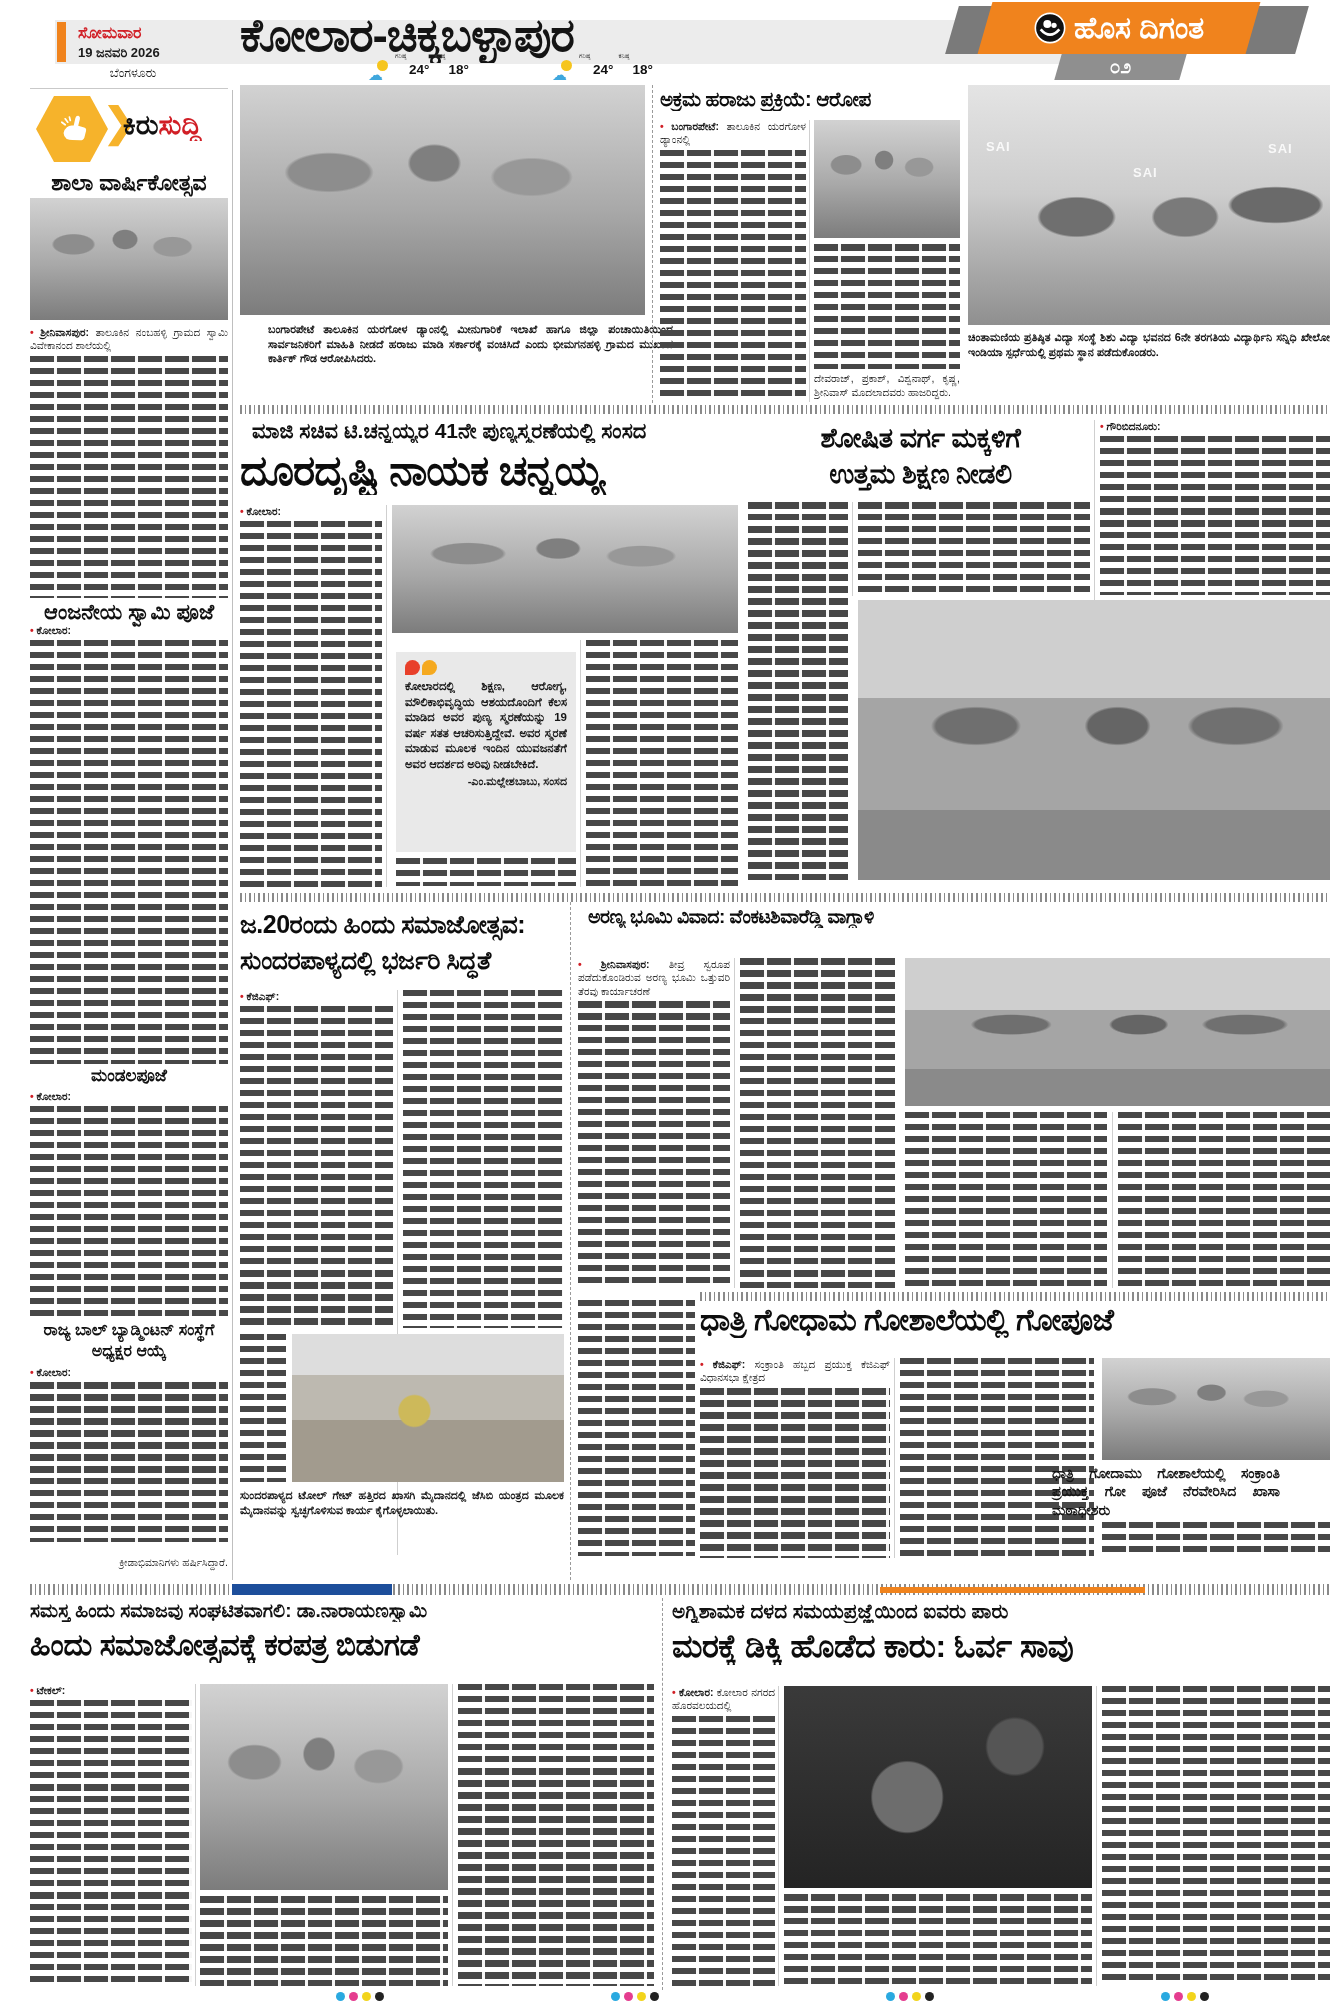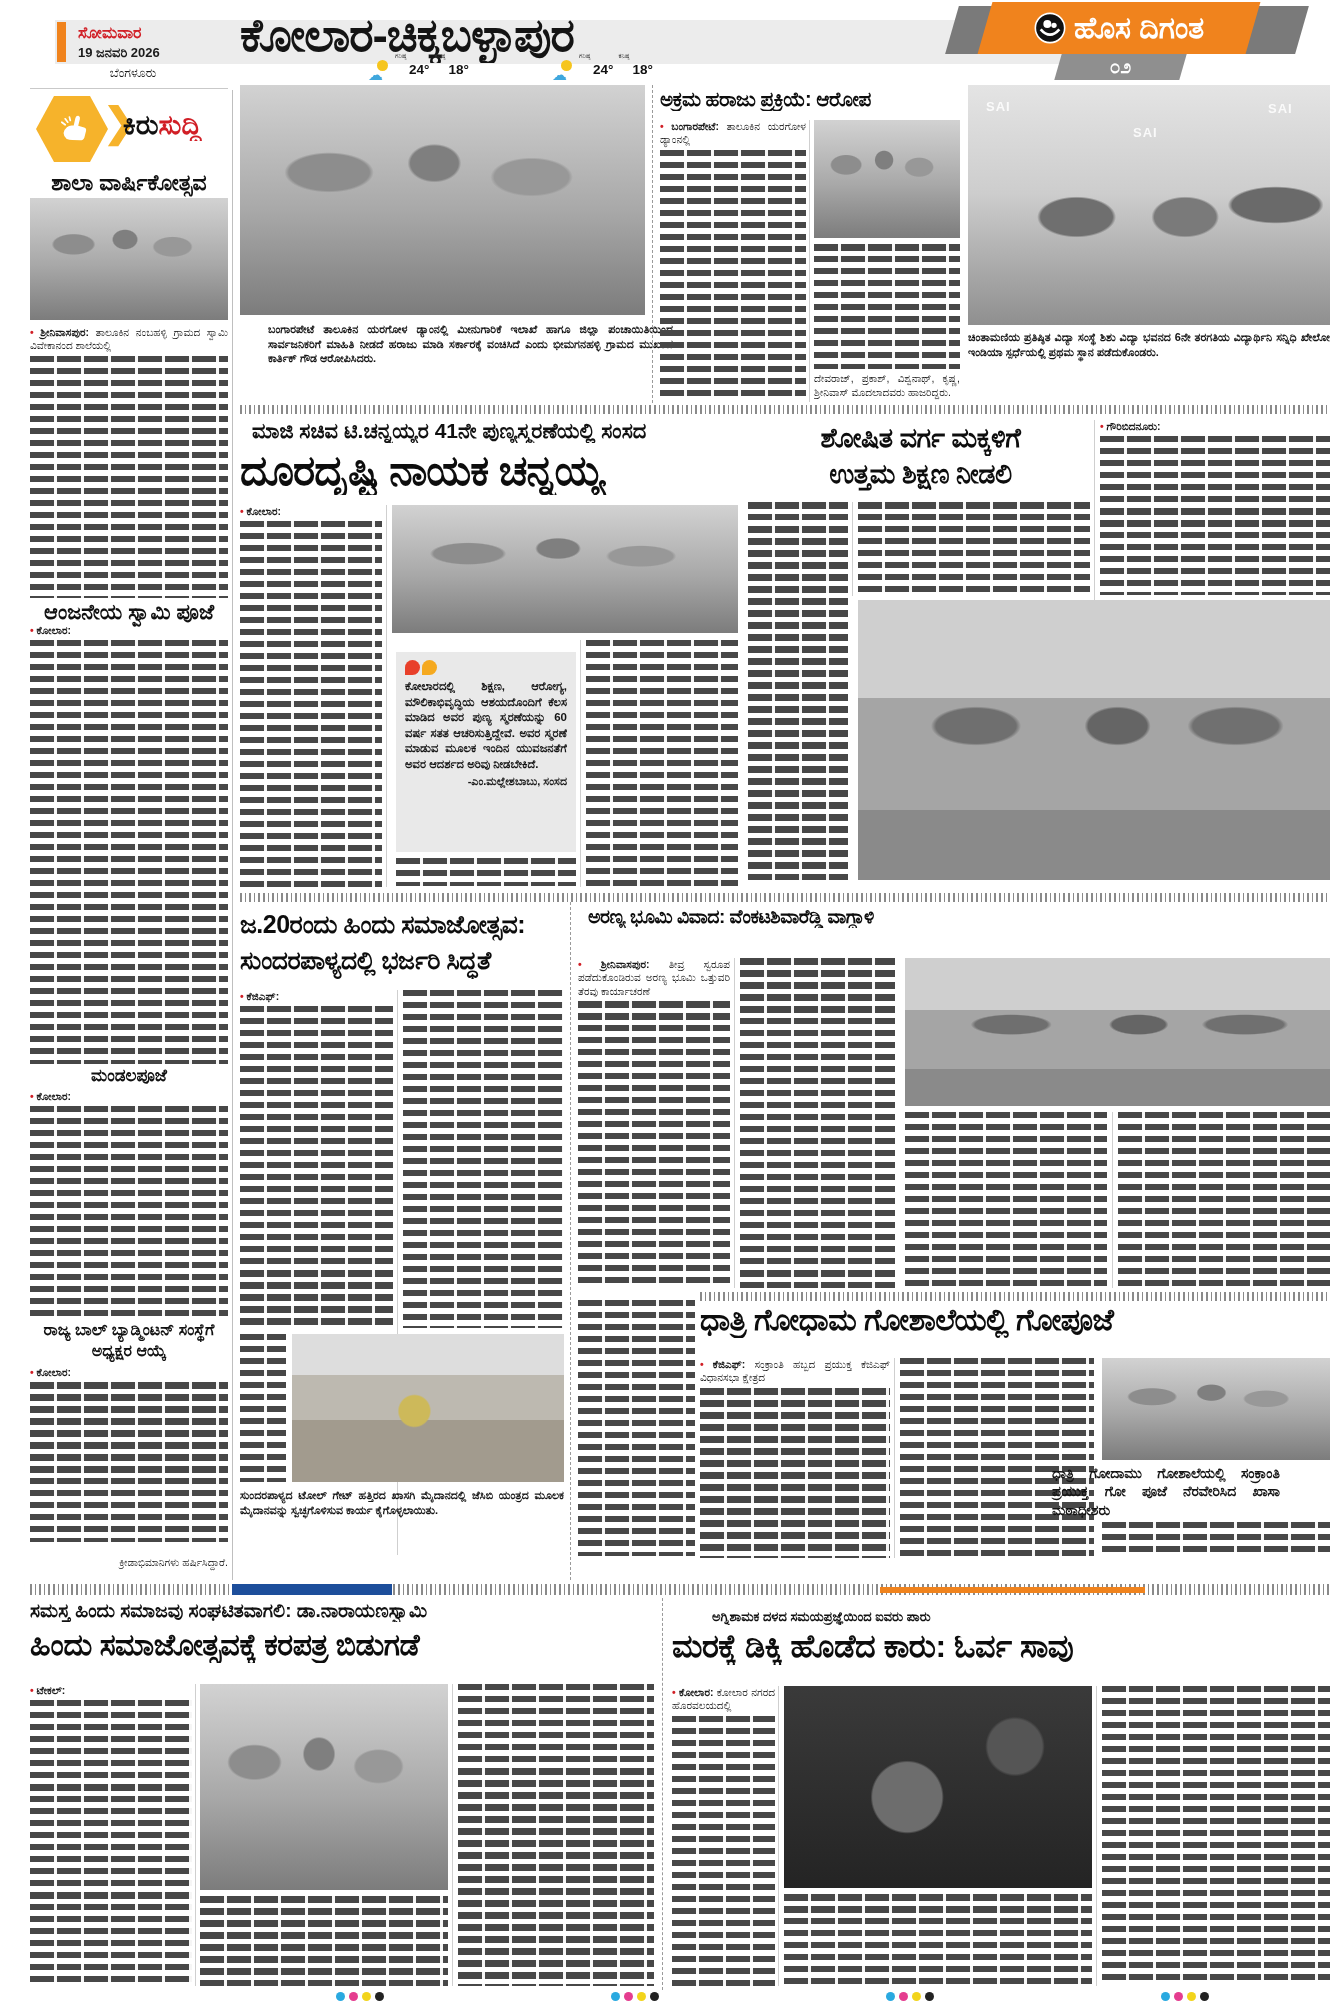--- a/index.html
+++ b/index.html
@@ -40,21 +40,21 @@
       radial-gradient(circle at 40% 55%, #6d6d6d 0 16%, transparent 17%),
       radial-gradient(circle at 75% 30%, #555 0 10%, transparent 11%),
       linear-gradient(180deg,#3a3a3a,#242424);}
   .ph-dais{background:
       radial-gradient(ellipse at 25% 45%, #6f6f6f 0 8%, transparent 9%),
       radial-gradient(ellipse at 55% 45%, #656565 0 8%, transparent 9%),
       radial-gradient(ellipse at 80% 45%, #707070 0 8%, transparent 9%),
       linear-gradient(180deg,#cfcfcf 0 35%,#a5a5a5 35% 75%,#8a8a8a 75% 100%);}
   .kick{font-weight:800;color:#111;}
   .hl{font-weight:900;color:#0d0d0d;letter-spacing:-0.5px;}
-  .sai-mark{position:absolute;color:rgba(255,255,255,.85);font-weight:800;font-size:13px;letter-spacing:1px;}
+  .sai-mark{position:absolute;color:rgba(255,255,255,.85);font-weight:800;font-size:13px;letter-spacing:1px;margin-top:40px;}
   .wx{display:flex;align-items:flex-end;gap:5px;}
   .wx .t{font-size:13.5px;font-weight:800;color:#111;line-height:1;margin-left:14px;}
   .wx .lb{font-size:6.5px;color:#333;display:block;line-height:1.2;}
   .wicon{position:relative;width:22px;height:18px;}
   .wicon .sun{position:absolute;right:2px;top:0;width:11px;height:11px;border-radius:50%;background:#f6c51d;}
   .wicon .cld{position:absolute;left:0;bottom:-4px;font-size:15px;color:#3fa7dd;line-height:1;}
   .dotrow{display:flex;gap:4px;}
   .dotrow i{width:9px;height:9px;border-radius:50%;display:block;}
 </style>
 </head>
@@ -183,21 +183,21 @@
     <div class="fake"></div>
   </div>
   <div class="abs vline" style="left:386px;top:505px;height:382px;"></div>
   <div class="abs photo" style="left:392px;top:505px;width:346px;height:128px;"></div>
 
   <div class="abs" style="left:396px;top:652px;width:180px;height:200px;background:#e9e9e9;padding:8px 9px;box-sizing:border-box;">
     <div style="display:flex;gap:2px;margin-bottom:4px;">
       <span style="width:15px;height:15px;background:#e8402a;border-radius:50% 50% 50% 0;display:block;"></span>
       <span style="width:15px;height:15px;background:#f5a91f;border-radius:50% 50% 50% 0;display:block;"></span>
     </div>
-    <div style="font-size:11.5px;font-weight:700;line-height:1.35;text-align:justify;color:#141414;max-height:148px;overflow:hidden;">ಕೋಲಾರದಲ್ಲಿ ಶಿಕ್ಷಣ, ಆರೋಗ್ಯ, ಮೌಲಿಕಾಭಿವೃದ್ಧಿಯ ಆಶಯದೊಂದಿಗೆ ಕೆಲಸ ಮಾಡಿದ ಅವರ ಪುಣ್ಯ ಸ್ಮರಣೆಯನ್ನು 60 ವರ್ಷ ಸತತ ಆಚರಿಸುತ್ತಿದ್ದೇವೆ. ಅವರ ಸ್ಮರಣೆ ಮಾಡುವ ಮೂಲಕ ಇಂದಿನ ಯುವಜನತೆಗೆ ಅವರ ಆದರ್ಶದ ಅರಿವು ನೀಡಬೇಕಿದೆ.</div>
+    <div style="font-size:11.5px;font-weight:700;line-height:1.35;text-align:justify;color:#141414;max-height:148px;overflow:hidden;">ಕೋಲಾರದಲ್ಲಿ ಶಿಕ್ಷಣ, ಆರೋಗ್ಯ, ಮೌಲಿಕಾಭಿವೃದ್ಧಿಯ ಆಶಯದೊಂದಿಗೆ ಕೆಲಸ ಮಾಡಿದ ಅವರ ಪುಣ್ಯ ಸ್ಮರಣೆಯನ್ನು 19 ವರ್ಷ ಸತತ ಆಚರಿಸುತ್ತಿದ್ದೇವೆ. ಅವರ ಸ್ಮರಣೆ ಮಾಡುವ ಮೂಲಕ ಇಂದಿನ ಯುವಜನತೆಗೆ ಅವರ ಆದರ್ಶದ ಅರಿವು ನೀಡಬೇಕಿದೆ.</div>
     <div style="font-size:11px;font-weight:800;text-align:right;margin-top:3px;">-ಎಂ.ಮಲ್ಲೇಶಬಾಬು, ಸಂಸದ</div>
   </div>
   <div class="abs fake" style="left:396px;top:858px;width:180px;height:28px;"></div>
 
   <div class="abs vline" style="left:580px;top:640px;height:247px;"></div>
   <div class="col" style="left:586px;top:640px;width:152px;height:247px;">
     <div class="fake"></div>
   </div>
 
   <div class="abs hl" style="left:748px;top:420px;width:345px;font-size:27px;text-align:center;line-height:1.35;">
@@ -283,21 +283,21 @@
     <div class="fake"></div>
   </div>
   <div class="abs vline" style="left:195px;top:1684px;height:302px;"></div>
   <div class="abs photo" style="left:200px;top:1684px;width:248px;height:206px;"></div>
   <div class="abs fake" style="left:200px;top:1896px;width:248px;height:90px;"></div>
   <div class="abs vline" style="left:452px;top:1684px;height:302px;"></div>
   <div class="abs fake" style="left:458px;top:1684px;width:196px;height:302px;"></div>
 
   <div class="abs vdash" style="left:662px;top:1598px;height:392px;"></div>
 
-  <div class="abs clip kick" style="left:712px;top:1600px;width:600px;font-size:13px;margin-top:9px;">ಅಗ್ನಿಶಾಮಕ ದಳದ ಸಮಯಪ್ರಜ್ಞೆಯಿಂದ ಐವರು ಪಾರು</div>
+  <div class="abs clip kick" style="left:672px;top:1600px;width:600px;font-size:20px;">ಅಗ್ನಿಶಾಮಕ ದಳದ ಸಮಯಪ್ರಜ್ಞೆಯಿಂದ ಐವರು ಪಾರು</div>
   <div class="abs clip hl" style="left:672px;top:1628px;width:640px;font-size:32px;">ಮರಕ್ಕೆ ಡಿಕ್ಕಿ ಹೊಡೆದ ಕಾರು: ಓರ್ವ ಸಾವು</div>
   <div class="col" style="left:672px;top:1686px;width:103px;height:300px;">
     <div class="lead"><span class="bullet">•</span> <span class="dl">ಕೋಲಾರ:</span> <span>ಕೋಲಾರ ನಗರದ ಹೊರವಲಯದಲ್ಲಿ</span></div>
     <div class="fake"></div>
   </div>
   <div class="abs vline" style="left:778px;top:1686px;height:300px;"></div>
   <div class="abs ph-night" style="left:784px;top:1686px;width:308px;height:202px;"></div>
   <div class="abs fake" style="left:784px;top:1894px;width:308px;height:92px;"></div>
   <div class="abs vline" style="left:1096px;top:1686px;height:300px;"></div>
   <div class="abs fake" style="left:1102px;top:1686px;width:228px;height:300px;"></div>

